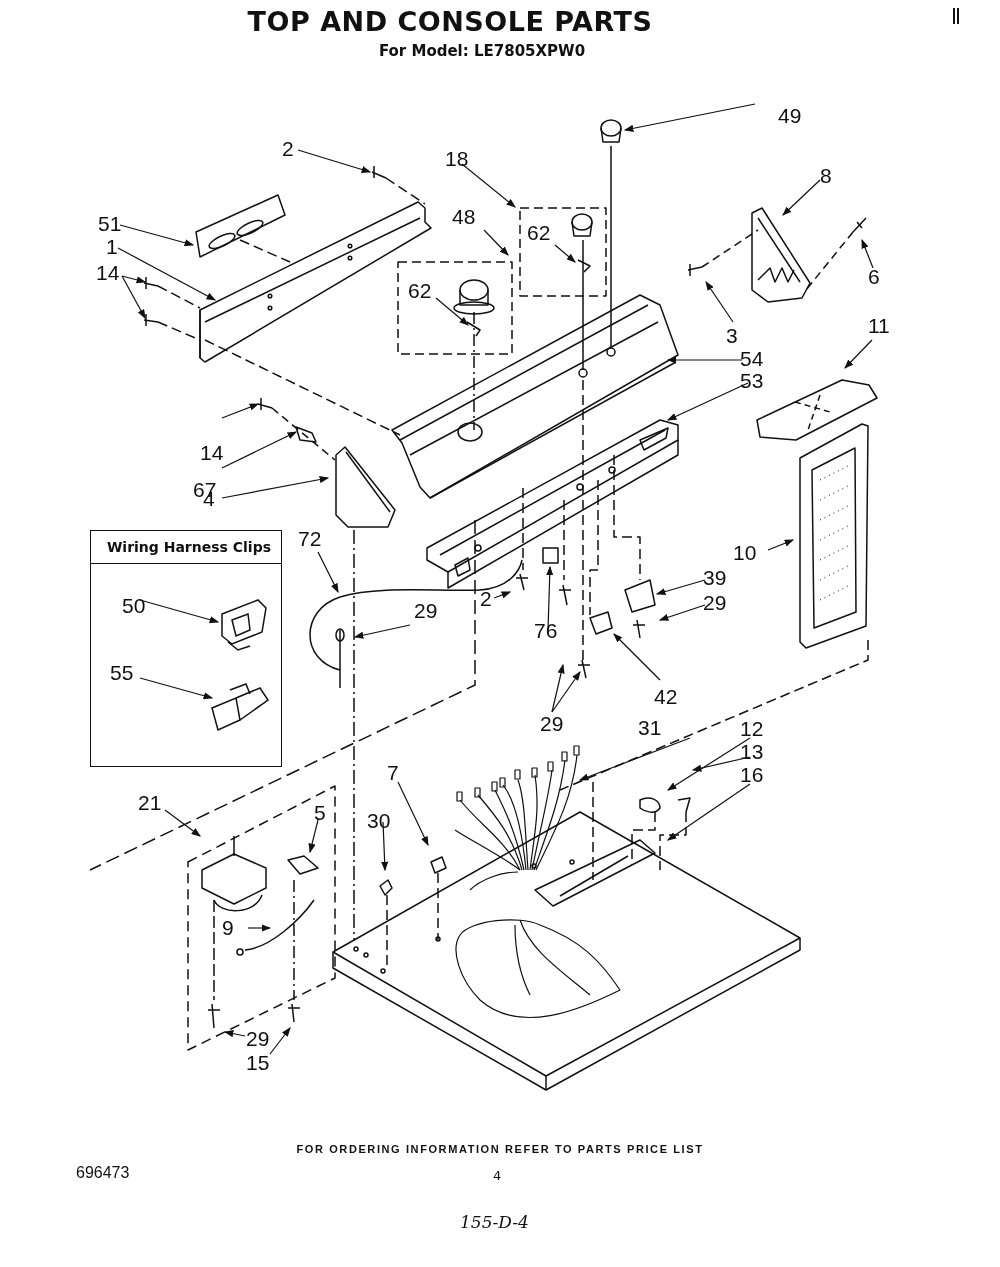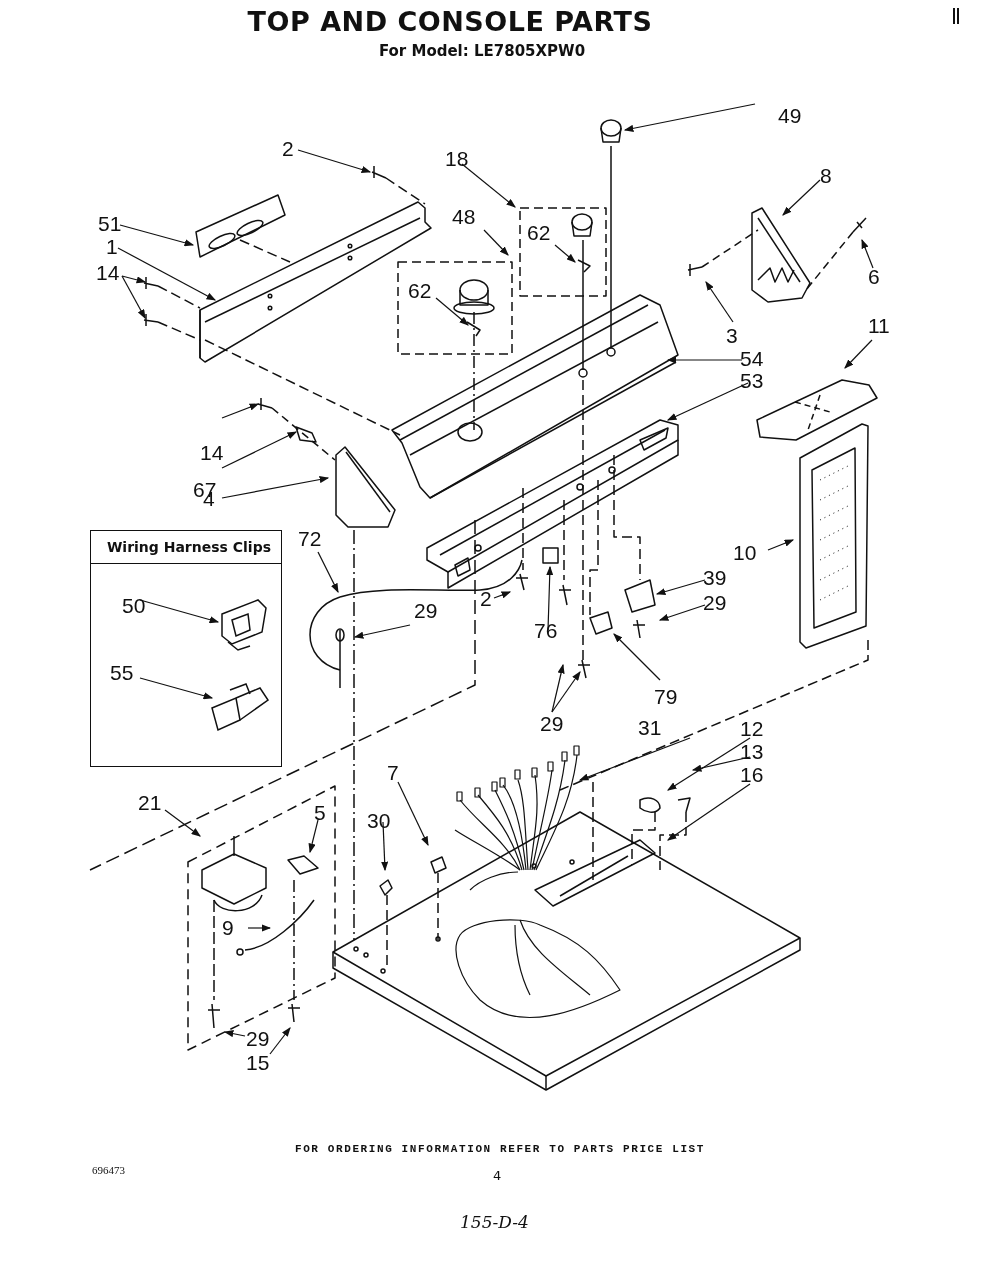--- a/index.html
+++ b/index.html
@@ -4,22 +4,22 @@
 <style>
   html, body { margin:0; padding:0; background:#ffffff; }
   body { width:1000px; height:1267px; position:relative; overflow:hidden; font-family:"Liberation Sans", sans-serif; color:#111; }
   .title { position:absolute; left:0; width:900px; top:6px; text-align:center; font-family:"DejaVu Sans", sans-serif; font-weight:bold; font-size:27px; letter-spacing:0.5px; }
   .subtitle { position:absolute; left:0; width:964px; top:42px; text-align:center; font-family:"DejaVu Sans", sans-serif; font-weight:bold; font-size:15px; }
   .corner-mark { position:absolute; left:953px; top:8px; width:6px; height:16px; border-left:2px solid #111; border-right:2px solid #111; box-sizing:border-box; }
   svg.diagram { position:absolute; left:0; top:0; }
   .callout { position:absolute; font-family:"Liberation Sans", sans-serif; font-size:21px; line-height:1; color:#111; white-space:nowrap; }
   .clips-box { position:absolute; left:90px; top:530px; width:192px; height:237px; border:1.5px solid #111; box-sizing:border-box; }
   .clips-header { height:32px; border-bottom:1.5px solid #111; font-family:"DejaVu Sans", sans-serif; font-weight:bold; font-size:14px; text-align:right; padding-right:10px; line-height:32px; }
-  .footer-note { position:absolute; left:0; width:1000px; top:1143px; text-align:center; font-family:Liberation Mono, monospace; font-weight:bold; font-size:11px; letter-spacing:1.6px; }
-  .doc-number { position:absolute; left:92px; top:1164px; font-family:Liberation Serif, serif; font-size:11px; }
+  .footer-note { position:absolute; left:0; width:1000px; top:1143px; text-align:center; font-family:Liberation Sans, sans-serif; font-weight:bold; font-size:11px; letter-spacing:1.6px; }
+  .doc-number { position:absolute; left:76px; top:1164px; font-family:Liberation Sans, sans-serif; font-size:16px; }
   .page-number { position:absolute; left:493px; top:1168px; font-family:"DejaVu Sans", sans-serif; font-size:13px; }
   .handwritten { position:absolute; left:460px; top:1212px; font-family:"DejaVu Serif", serif; font-style:italic; font-size:17px; }
 </style>
 </head>
 <body>
 
 <div class="title">TOP AND CONSOLE PARTS</div>
 <div class="subtitle">For Model: LE7805XPW0</div>
 <div class="corner-mark"></div>
 
@@ -304,21 +304,21 @@
 <div class="callout" style="left:200px;top:442px;">14</div>
 <div class="callout" style="left:193px;top:479px;">67</div>
 <div class="callout" style="left:203px;top:488px;">4</div>
 <div class="callout" style="left:298px;top:528px;">72</div>
 <div class="callout" style="left:733px;top:542px;">10</div>
 <div class="callout" style="left:703px;top:567px;">39</div>
 <div class="callout" style="left:703px;top:592px;">29</div>
 <div class="callout" style="left:480px;top:588px;">2</div>
 <div class="callout" style="left:414px;top:600px;">29</div>
 <div class="callout" style="left:534px;top:620px;">76</div>
-<div class="callout" style="left:654px;top:686px;">79</div>
+<div class="callout" style="left:654px;top:686px;">42</div>
 <div class="callout" style="left:540px;top:713px;">29</div>
 <div class="callout" style="left:638px;top:717px;">31</div>
 <div class="callout" style="left:740px;top:718px;">12</div>
 <div class="callout" style="left:740px;top:741px;">13</div>
 <div class="callout" style="left:740px;top:764px;">16</div>
 <div class="callout" style="left:138px;top:792px;">21</div>
 <div class="callout" style="left:314px;top:802px;">5</div>
 <div class="callout" style="left:387px;top:762px;">7</div>
 <div class="callout" style="left:367px;top:810px;">30</div>
 <div class="callout" style="left:222px;top:917px;">9</div>

